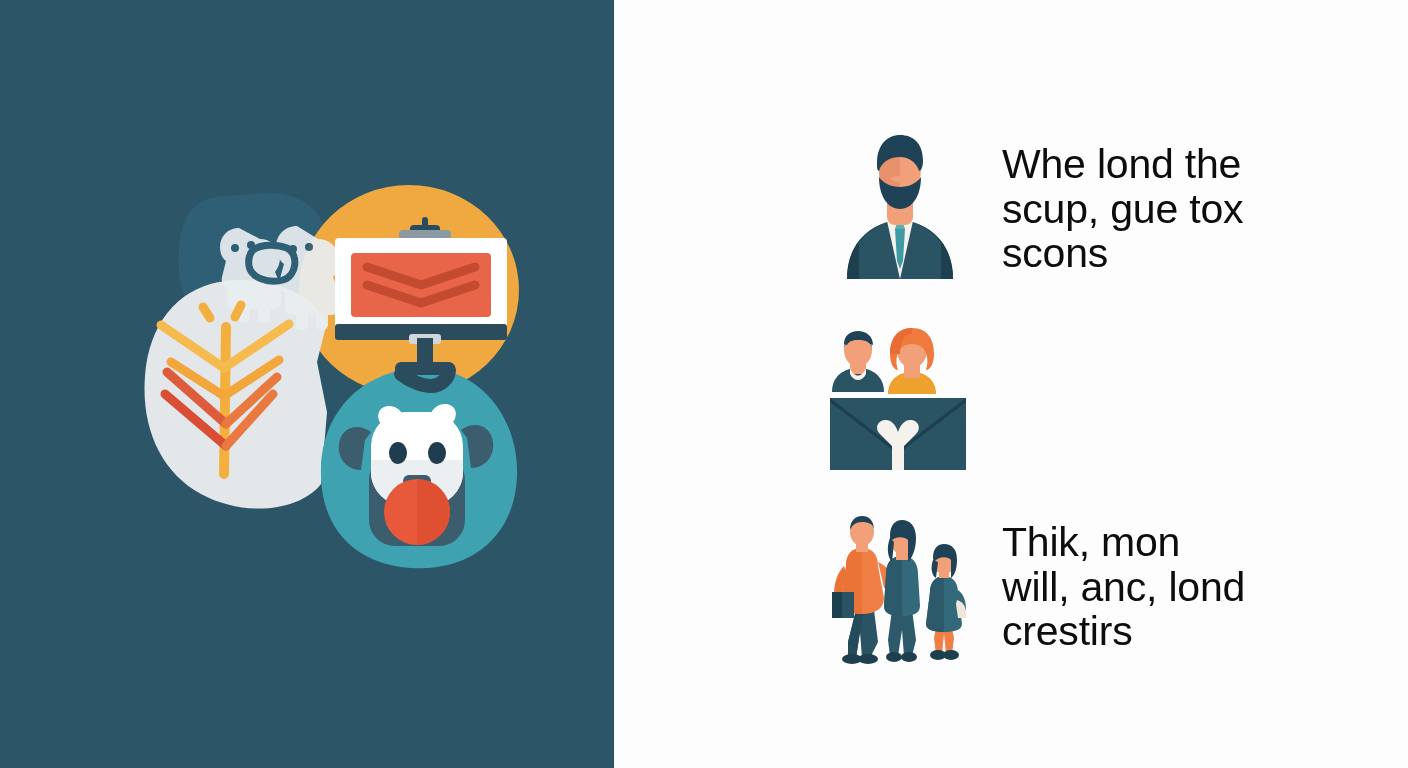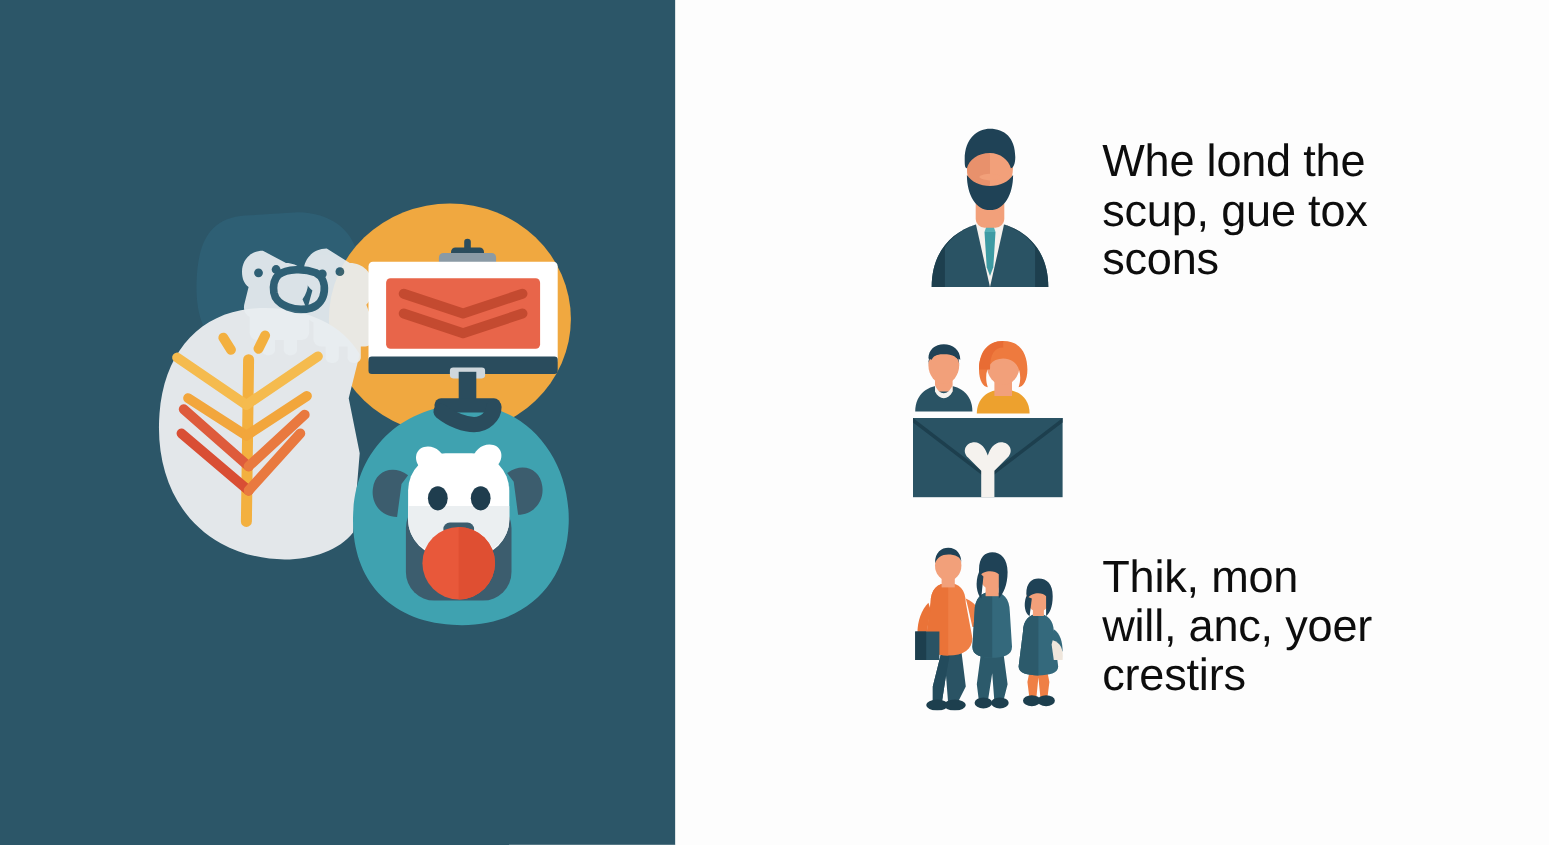--- a/index.html
+++ b/index.html
@@ -45,21 +45,21 @@
     position: relative;
     width: 794px;
     height: 768px;
     background: #fdfdfd;
     flex: 0 0 794px;
   }
 
   .bullet-list {
     position: absolute;
     left: 212px;
-    top: 110px;
+    top: 128px;
     width: 560px;
   }
 
   .bullet-row {
     display: flex;
     align-items: flex-start;
     margin-bottom: 42px;
   }
   .bullet-row:last-child { margin-bottom: 0; }
 
@@ -306,20 +306,20 @@
             <path d="M132 76 C 138 80 140 88 140 96 L 134 98 L 130 82 Z" fill="#34697c"></path>
             <rect x="113" y="54" width="10" height="10" fill="#f2a07a"></rect>
             <ellipse cx="118" cy="48" rx="11" ry="12" fill="#f2a07a"></ellipse>
             <path d="M107 44 C 107 34 112 30 118 30 C 126 30 131 35 131 46
                      C 131 56 128 62 125 64 L 125 46 C 122 42 112 42 108 48 Z" fill="#1f4256"></path>
             <path d="M107 46 C 104 54 106 62 110 64 L 112 48 Z" fill="#1f4256"></path>
             <path d="M131 86 C 138 88 141 94 140 104 L 132 104 L 130 90 Z" fill="#efe6dc"></path>
           </svg>
         </div>
         <div class="bullet-text">Thik,  mon
-will, anc, yoer
+will, anc, lond
 crestirs</div>
       </div>
 
     </div>
   </div>
 
 </div>
 
 </body></html>

